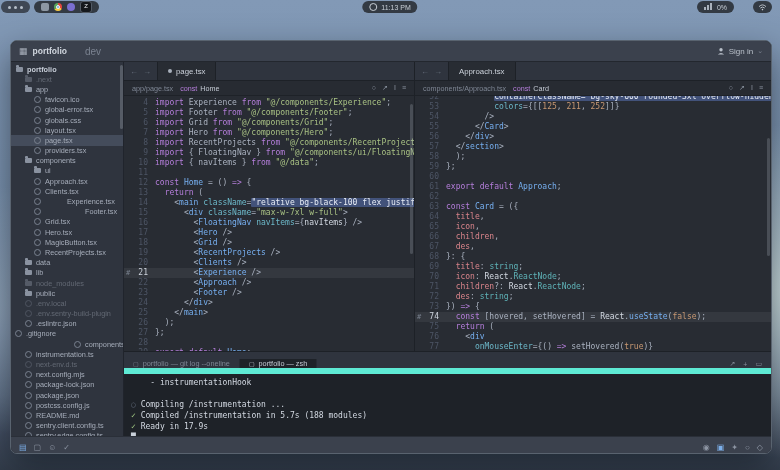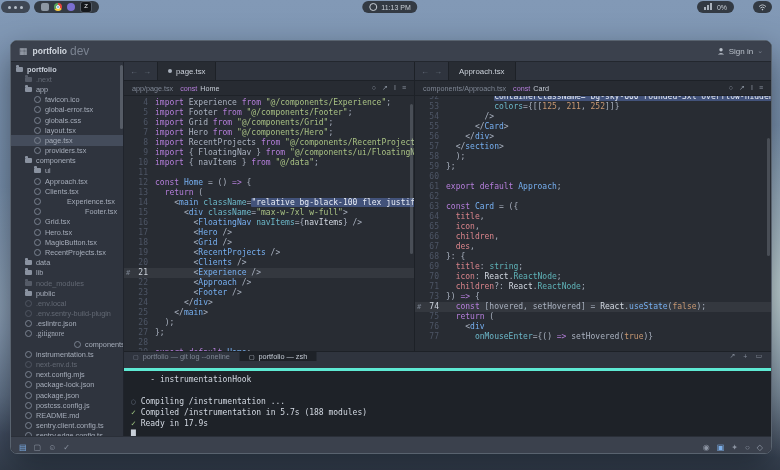--- a/index.html
+++ b/index.html
@@ -29,21 +29,21 @@
   .bars i{display:inline-block;width:2px;background:#aab2bc;margin-right:1px}
   .wifipill{right:8px;padding:0 5px}
   
   .win{position:absolute;left:10px;top:40px;width:760px;height:412px;background:#282c33;
     border:1px solid #59636f;border-radius:7px;box-shadow:0 14px 34px rgba(10,15,22,.5);
     display:flex;flex-direction:column;overflow:hidden;z-index:3}
   .tbar{height:20px;background:#3b414d;display:flex;align-items:center;padding:0 8px;flex:none;
     border-bottom:1px solid #23272e}
   .tbar .grid{color:#a8afbb;font-size:9px;margin-right:5px}
   .tbar .wt{color:#d0d6de;font-size:8.5px;font-weight:bold}
-  .tbar .wb{color:#7b8391;font-size:12px;margin-left:3px}
+  .tbar .wb{color:#7b8391;font-size:10px;margin-left:18px}
   .tbar .sp{flex:1}
   .signin{display:flex;align-items:center;gap:4px;color:#b9c0ca;font-size:8px}
   .signin .car{color:#7b8391;font-size:7px}
   .main{flex:1;display:flex;min-height:0}
   
   .sbar-files{width:112px;flex:none;background:#2f343e;border-right:1px solid #20242c;
     position:relative;overflow:hidden;padding-top:2px;font-size:7.3px}
   .trow{height:10.2px;display:flex;align-items:center;gap:4px;color:#a6adba;white-space:nowrap}
   .trow.seld{background:#444c5b}
   .trow.dim{opacity:.42}
@@ -80,21 +80,21 @@
   .ctext{white-space:pre}
   .k{color:#b57edb}.s{color:#a8c183}.b{color:#76aff0}.c{color:#6cb8c9}.p{color:#a9b1bf}
   .n{color:#c99973}.r{color:#d9848b}.t{color:#5fb3b8}.w{color:#d3d9e2}.d{color:#5c6574}
   .sel{background:#42527a;color:#e7ecf5;border-radius:1px}
   .g{color:#9ec581}.cub{color:#c9d0d9}
   .vthumb{position:absolute;width:3px;border-radius:2px;background:rgba(171,178,191,.25)}
   .vthumb.lp{right:1px;top:8px;height:150px}
   .vthumb.rp{right:1px;top:42px;height:118px}
   
   .term{height:84px;flex:none;border-top:1px solid #1d2127;display:flex;flex-direction:column}
-  .ttabs{height:16px;background:#2f343e;display:flex;align-items:flex-start;flex:none;border-bottom:3px solid #5eead4}
+  .ttabs{height:16px;background:#2f343e;display:flex;align-items:flex-end;flex:none;border-bottom:6px solid #5eead4}
   .ttab{display:flex;align-items:center;gap:4px;padding:0 9px;font-size:7.3px;color:#7e8694;border-right:1px solid #262b33}
   .ttab .ti{font-size:6px}
   .ttab.act{background:#1e2228;color:#c4cad4}
   .ttabs .sp{flex:1}
   .thead-ic{display:flex;align-items:center;gap:8px;padding:0 9px;color:#848c99;font-size:7px}
   .tbody{flex:1;background:#1e2228;padding:3px 16px 0 7px;font-family:"DejaVu Sans Mono",monospace;
     font-size:8px;overflow:hidden}
   .tline{height:11px;line-height:11px;white-space:pre;color:#c6ccd4}
   
   .statb{height:16px;background:#3b414d;border-top:1px solid #2a2f38;flex:none;
@@ -253,21 +253,21 @@
             <span class="tlab">.env.local</span>
           </div>
           <div class="trow dim" style="padding-left: 14px;">
             <span class="tico file"></span>
             <span class="tlab">.env.sentry-build-plugin</span>
           </div>
           <div class="trow" style="padding-left: 14px;">
             <span class="tico file"></span>
             <span class="tlab">.eslintrc.json</span>
           </div>
-          <div class="trow" style="padding-left: 14px; font-family: Liberation Serif, serif;">
+          <div class="trow" style="padding-left: 4px;">
             <span class="tico file"></span>
             <span class="tlab">.gitignore</span>
           </div>
           <div class="trow" style="padding-left: 20px; margin-left: 43px;">
             <span class="tico file"></span>
             <span class="tlab">components.json</span>
           </div>
           <div class="trow" style="padding-left: 14px;">
             <span class="tico file"></span>
             <span class="tlab">instrumentation.ts</span>
@@ -403,20 +403,21 @@
                 <div class="crow"><span class="lnum">62</span><span class="ctext"></span></div>
                 <div class="crow"><span class="lnum">63</span><span class="ctext"><span class="k">const </span><span class="b">Card</span><span class="p"> = ({</span></span></div>
                 <div class="crow"><span class="lnum">64</span><span class="ctext"><span class="p">  </span><span class="r">title</span><span class="p">,</span></span></div>
                 <div class="crow"><span class="lnum">65</span><span class="ctext"><span class="p">  </span><span class="r">icon</span><span class="p">,</span></span></div>
                 <div class="crow"><span class="lnum">66</span><span class="ctext"><span class="p">  </span><span class="r">children</span><span class="p">,</span></span></div>
                 <div class="crow"><span class="lnum">67</span><span class="ctext"><span class="p">  </span><span class="r">des</span><span class="p">,</span></span></div>
                 <div class="crow"><span class="lnum">68</span><span class="ctext"><span class="p">}: {</span></span></div>
                 <div class="crow"><span class="lnum">69</span><span class="ctext"><span class="p">  </span><span class="r">title</span><span class="p">: </span><span class="t">string</span><span class="p">;</span></span></div>
                 <div class="crow"><span class="lnum">70</span><span class="ctext"><span class="p">  </span><span class="r">icon</span><span class="p">: </span><span class="w">React</span><span class="p">.</span><span class="t">ReactNode</span><span class="p">;</span></span></div>
                 <div class="crow"><span class="lnum">71</span><span class="ctext"><span class="p">  </span><span class="r">children</span><span class="p">?: </span><span class="w">React</span><span class="p">.</span><span class="t">ReactNode</span><span class="p">;</span></span></div>
+                <div class="crow"><span class="lnum">72</span><span class="ctext"><span class="p">  </span><span class="r">des</span><span class="p">: </span><span class="t">string</span><span class="p">;</span></span></div>
                 <div class="crow"><span class="lnum">73</span><span class="ctext"><span class="p">}) </span><span class="k">=&gt;</span><span class="p"> {</span></span></div>
                 <div class="crow cur"><span class="mark">#</span><span class="lnum">74</span><span class="ctext"><span class="p">  </span><span class="k">const</span><span class="p"> [hovered, setHovered] = </span><span class="w">React</span><span class="p">.</span><span class="b">useState</span><span class="p">(</span><span class="n">false</span><span class="p">);</span></span></div>
                 <div class="crow"><span class="lnum">75</span><span class="ctext"><span class="p">  </span><span class="k">return</span><span class="p"> (</span></span></div>
                 <div class="crow"><span class="lnum">76</span><span class="ctext"><span class="p">    &lt;</span><span class="b">div</span></span></div>
                 <div class="crow"><span class="lnum">77</span><span class="ctext"><span class="p">      </span><span class="c">onMouseEnter</span><span class="p">=</span><span class="p">{() </span><span class="k">=&gt;</span><span class="p"> setHovered(</span><span class="n">true</span><span class="p">)}</span></span></div>
               </div>
             <div class="vthumb rp"></div>
           </div>
         </div>
       </div>

